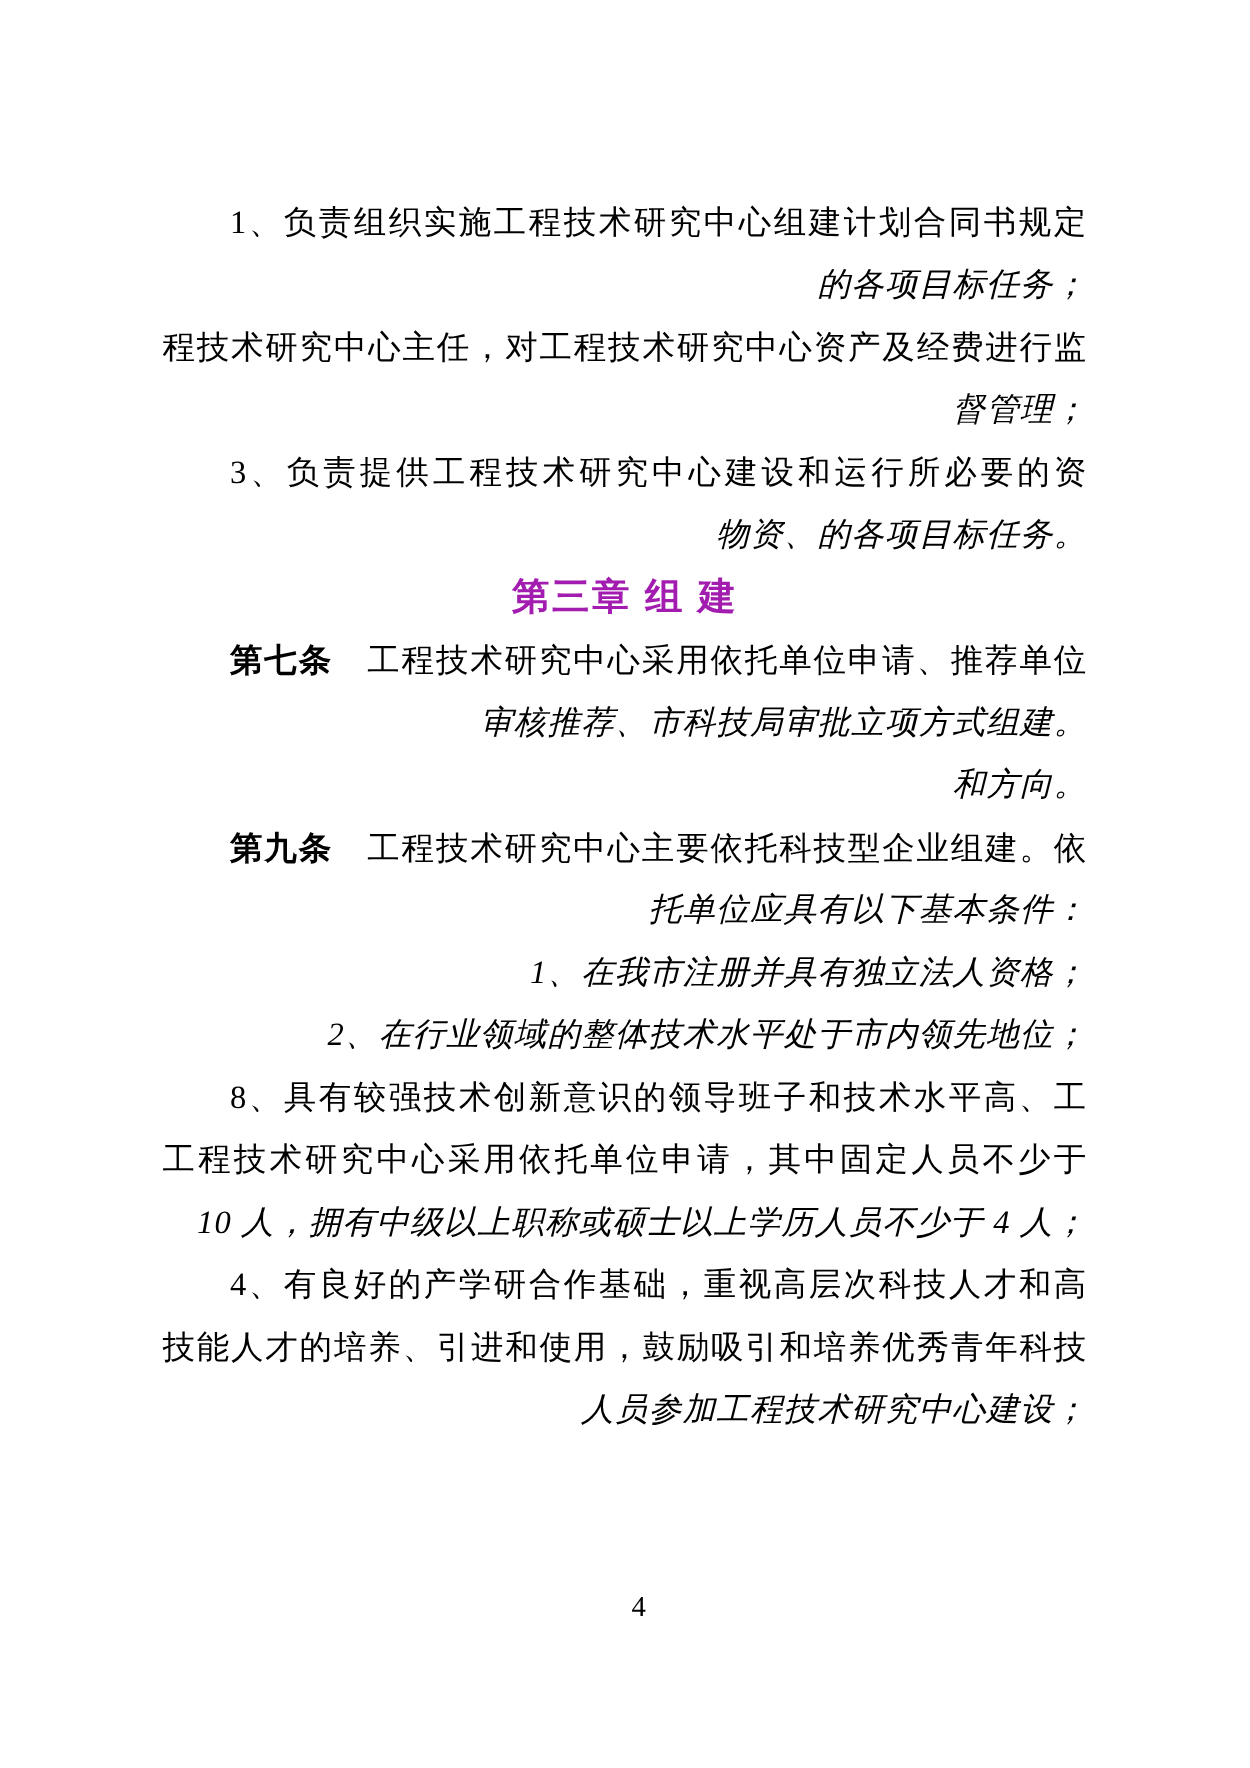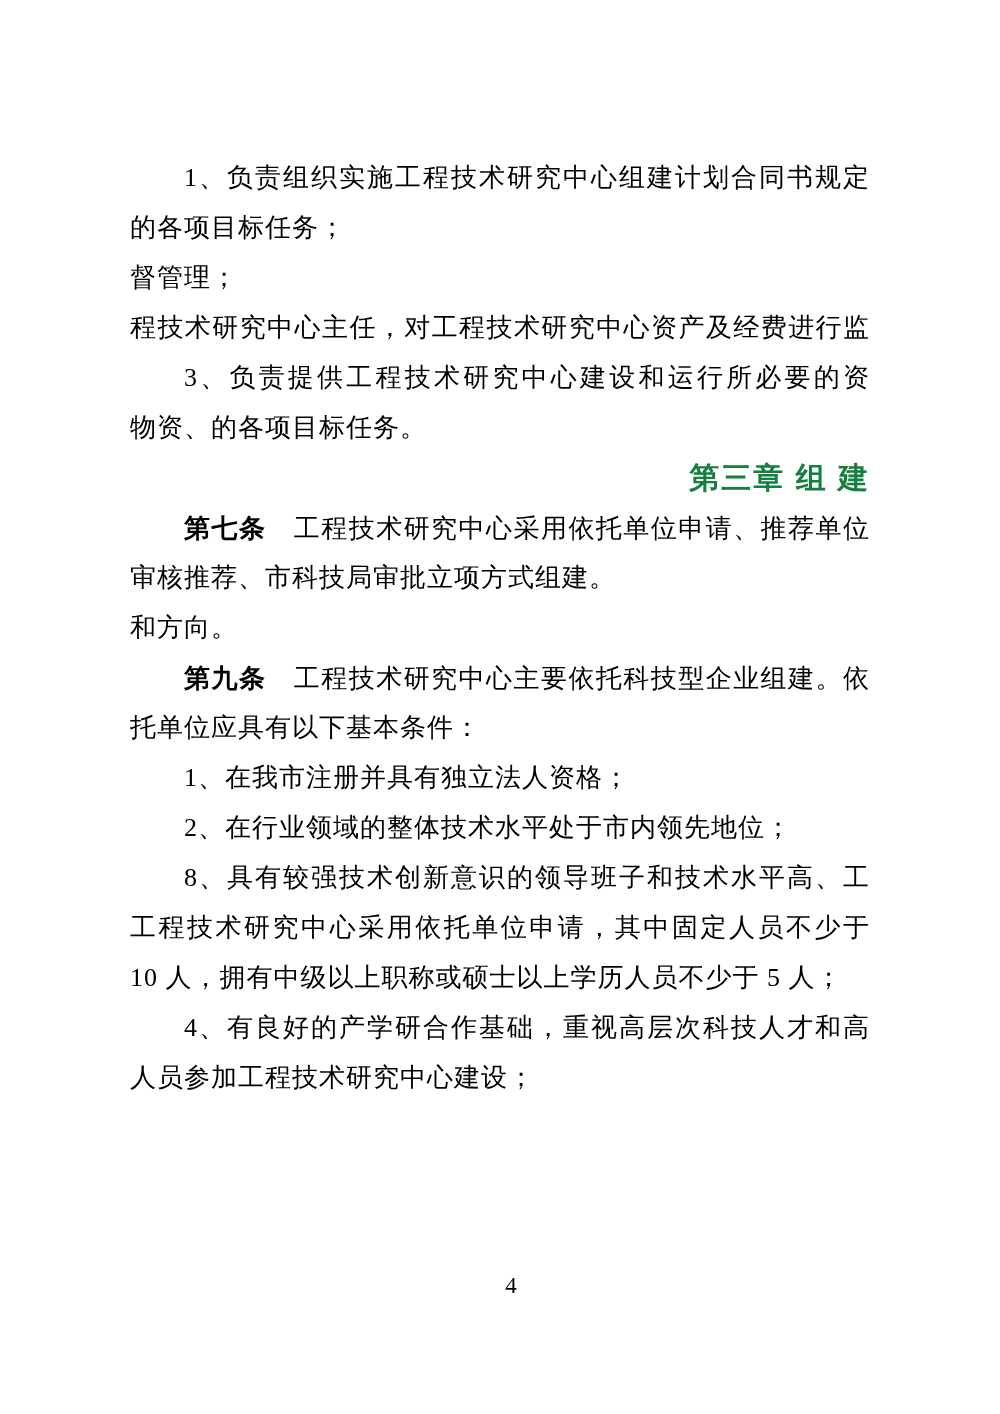--- a/index.html
+++ b/index.html
@@ -32,38 +32,39 @@
     color: #000000;
   }
   .line.full {
     white-space: normal;
     text-align: justify;
     text-align-last: justify;
     text-justify: inter-character;
     overflow: hidden;
   }
   .line.end {
-    text-align: left;
+    text-align: right;
+    font-style: italic;
   }
   .line.ind {
     text-indent: 54px;
   }
   .b {
     font-family: "Liberation Sans", "DejaVu Sans", sans-serif;
     font-weight: bold;
   }
   .heading {
     font-size: 30px;
     line-height: 50px;
     height: 50px;
-    text-align: right;
+    text-align: center;
     letter-spacing: 2px;
     font-family: "Liberation Sans", "DejaVu Sans", sans-serif;
     font-weight: bold;
-    color: #15803d;
+    color: #a21caf;
   }
   .footer {
     position: absolute;
     left: 0;
     top: 1266px;
     width: 100%;
     text-align: center;
   }
   .pagenum {
     font-size: 23px;
@@ -71,34 +72,35 @@
     color: #000000;
   }
 </style>
 </head>
 <body>
 
 <div class="page">
   <div class="content" id="doc-content">
       <div class="line full ind">1、负责组织实施工程技术研究中心组建计划合同书规定</div>
       <div class="line end">的各项目标任务；</div>
+      <div class="line full">程技术研究中心主任，对工程技术研究中心资产及经费进行监</div>
       <div class="line end">督管理；</div>
-      <div class="line full">程技术研究中心主任，对工程技术研究中心资产及经费进行监</div>
       <div class="line full ind">3、负责提供工程技术研究中心建设和运行所必要的资金、</div>
       <div class="line end">物资、的各项目标任务。</div>
       <div class="heading">第三章 组 建</div>
       <div class="line full ind"><span class="b">第七条</span>　工程技术研究中心采用依托单位申请、推荐单位</div>
       <div class="line end">审核推荐、市科技局审批立项方式组建。</div>
       <div class="line end">和方向。</div>
       <div class="line full ind"><span class="b">第九条</span>　工程技术研究中心主要依托科技型企业组建。依</div>
       <div class="line end">托单位应具有以下基本条件：</div>
       <div class="line end ind">1、在我市注册并具有独立法人资格；</div>
       <div class="line end ind">2、在行业领域的整体技术水平处于市内领先地位；</div>
       <div class="line full ind">8、具有较强技术创新意识的领导班子和技术水平高、工</div>
       <div class="line full">工程技术研究中心采用依托单位申请，其中固定人员不少于</div>
-      <div class="line end">10 人，拥有中级以上职称或硕士以上学历人员不少于 5 人；</div>
+      <div class="line end">10 人，拥有中级以上职称或硕士以上学历人员不少于 4 人；</div>
       <div class="line full ind">4、有良好的产学研合作基础，重视高层次科技人才和高</div>
+      <div class="line full">技能人才的培养、引进和使用，鼓励吸引和培养优秀青年科技</div>
       <div class="line end">人员参加工程技术研究中心建设；</div>
     </div>
   <div class="footer">
     <span class="pagenum">4</span>
   </div>
 </div>
 
 </body></html>

